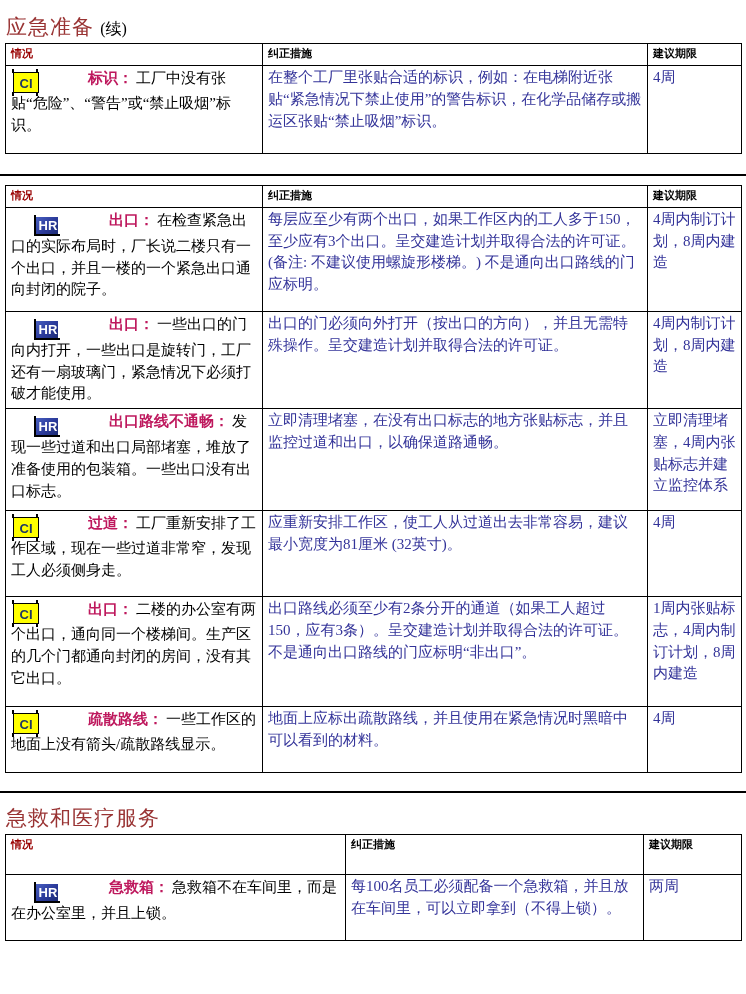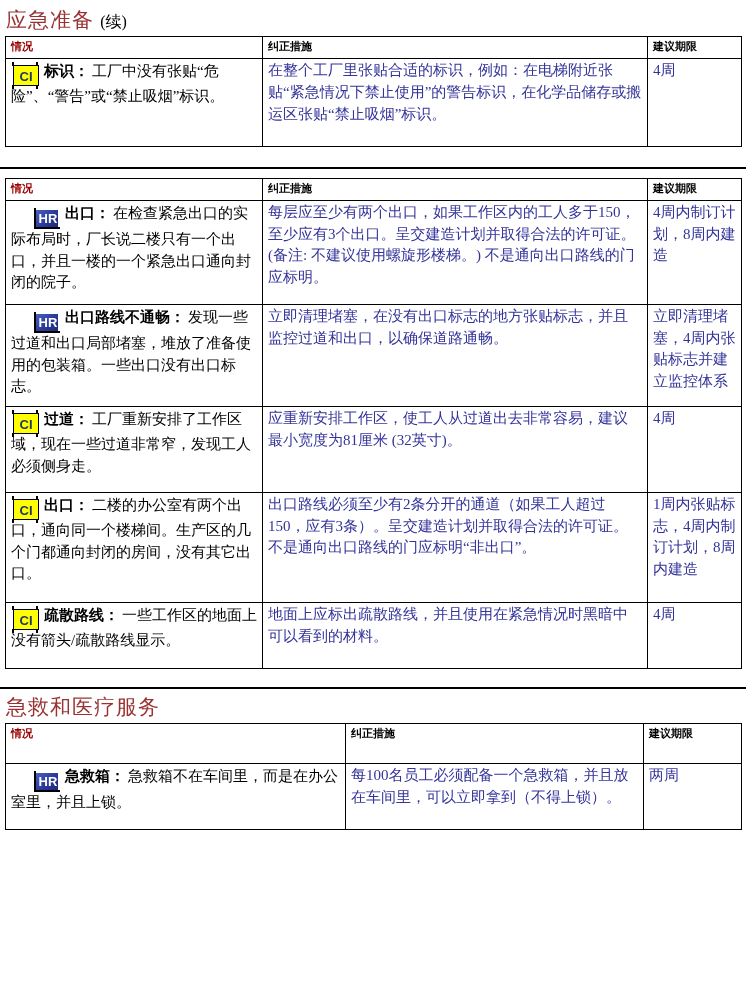--- a/index.html
+++ b/index.html
@@ -6,21 +6,21 @@
   body{
     width:746px;height:994px;overflow:hidden;
     font-family:"Liberation Serif","DejaVu Serif",serif;
     font-size:15px;color:#000;
     -webkit-font-smoothing:antialiased;
   }
   .doc{width:746px;box-sizing:border-box;padding-top:2px;}
 
   
   .section-title{
-    margin:7px 0 4px 6px;
+    margin:14px 0 4px 6px;
     font-size:21px;font-weight:normal;color:#993333;
     font-family:"Liberation Serif","DejaVu Serif",serif;
     letter-spacing:1px;line-height:1.1;
   }
   .title-note{color:#000;font-size:16px;letter-spacing:0;}
 
   
   .section-rule{
     border:none;border-top:2px solid #000;
     margin:20px 0 9px 0;width:746px;
@@ -41,21 +41,21 @@
   th{
     font-family:"Liberation Sans","DejaVu Sans",sans-serif;
     font-weight:bold;font-size:11px;color:#000;
     padding-top:2px;white-space:nowrap;
   }
   th.hdr-situation{color:#990000;}
   td.cell-action,td.cell-deadline{color:#333399;margin-left:32px;}
 
   .sit-label{
     font-family:"Liberation Sans","DejaVu Sans",sans-serif;
-    font-weight:bold;color:#000000;margin-right:3px;
+    font-weight:bold;color:#be185d;margin-right:3px;margin-left:44px;
   }
 
   
   .badge{
     display:inline-block;width:26px;height:21px;
     line-height:21px;text-align:center;
     font-family:"Liberation Sans","DejaVu Sans",sans-serif;
     font-weight:bold;font-size:13px;font-style:normal;
     vertical-align:-5px;margin:3px 5px 0 2px;
     position:relative;box-sizing:border-box;
@@ -123,20 +123,27 @@
         <th>纠正措施</th>
         <th>建议期限</th>
       </tr>
       <tr style="height:104px">
         <td class="cell-situation">
           <span class="badge badge-hr">HR</span><span class="sit-label">出口：</span><span>在检查紧急出口的实际布局时，厂长说二楼只有一个出口，并且一楼的一个紧急出口通向封闭的院子。</span>
         </td>
         <td class="cell-action">每层应至少有两个出口，如果工作区内的工人多于150，至少应有3个出口。呈交建造计划并取得合法的许可证。(备注: 不建议使用螺旋形楼梯。) 不是通向出口路线的门应标明。</td>
         <td class="cell-deadline">4周内制订计划，8周内建造</td>
       </tr>
+      <tr style="height:96px">
+        <td class="cell-situation">
+          <span class="badge badge-hr">HR</span><span class="sit-label">出口：</span><span>一些出口的门向内打开，一些出口是旋转门，工厂还有一扇玻璃门，紧急情况下必须打破才能使用。</span>
+        </td>
+        <td class="cell-action">出口的门必须向外打开（按出口的方向），并且无需特殊操作。呈交建造计划并取得合法的许可证。</td>
+        <td class="cell-deadline">4周内制订计划，8周内建造</td>
+      </tr>
       <tr style="height:102px">
         <td class="cell-situation">
           <span class="badge badge-hr">HR</span><span class="sit-label">出口路线不通畅：</span><span>发现一些过道和出口局部堵塞，堆放了准备使用的包装箱。一些出口没有出口标志。</span>
         </td>
         <td class="cell-action">立即清理堵塞，在没有出口标志的地方张贴标志，并且监控过道和出口，以确保道路通畅。</td>
         <td class="cell-deadline">立即清理堵塞，4周内张贴标志并建立监控体系</td>
       </tr>
       <tr style="height:86px">
         <td class="cell-situation">
           <span class="badge badge-ci">CI</span><span class="sit-label">过道：</span><span>工厂重新安排了工作区域，现在一些过道非常窄，发现工人必须侧身走。</span>

